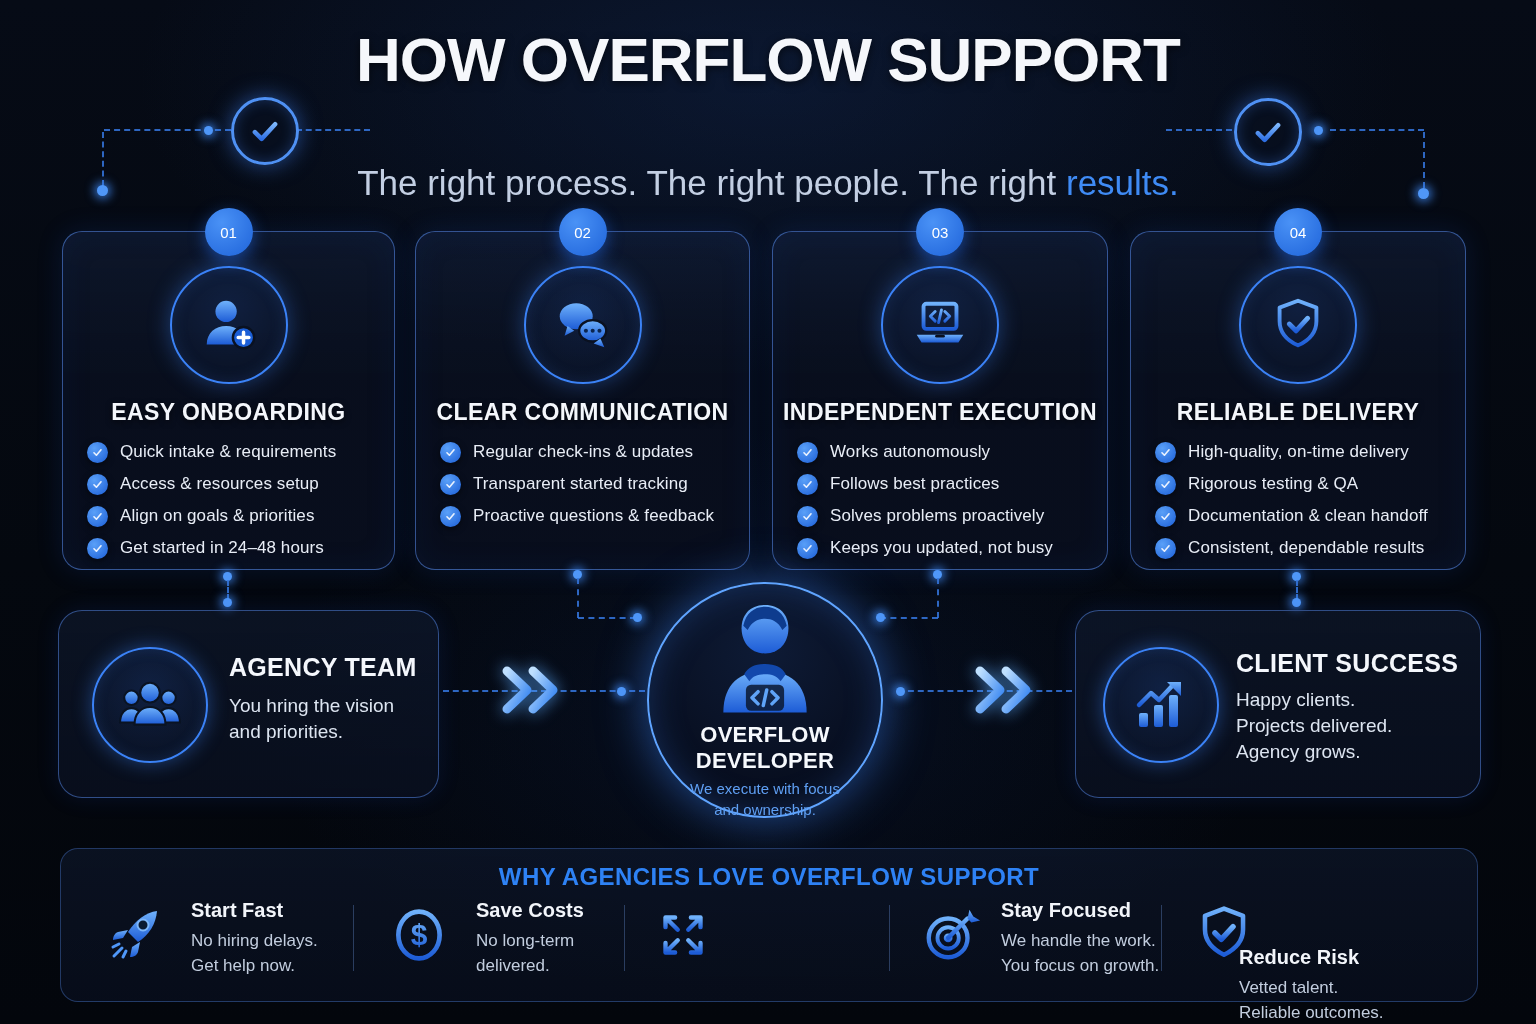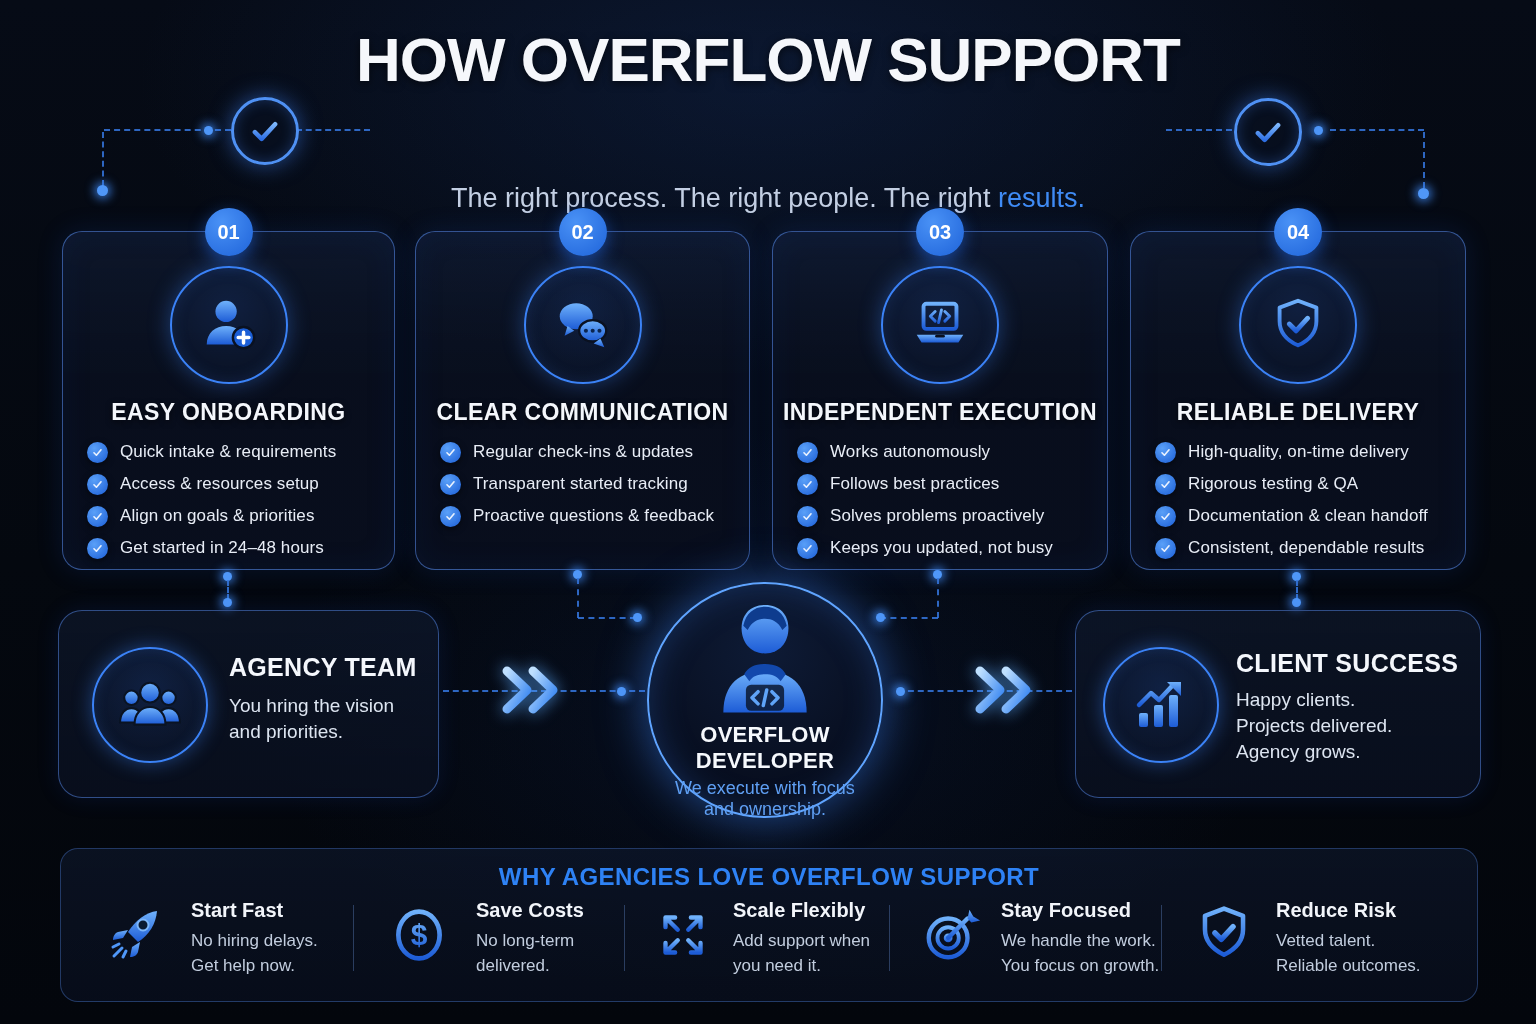--- a/index.html
+++ b/index.html
@@ -12,40 +12,40 @@
       linear-gradient(180deg,#060b16 0%,#04080f 55%,#03060c 100%);
     color:#eef3fa;
   }
   .abs{position:absolute;}
   
   .hero1{left:0;right:0;top:24px;text-align:center;font-size:62px;font-weight:800;
          letter-spacing:-1px;color:#f5f7fb;text-shadow:0 2px 8px rgba(0,0,0,.6);}
   .hero2{left:0;right:0;top:90px;text-align:center;font-size:62px;font-weight:800;letter-spacing:-1px;
          background:linear-gradient(90deg,#8fc1fc 0%,#3f87f2 45%,#1e55e0 100%);
          -webkit-background-clip:text;background-clip:text;color:transparent;}
-  .heroSub{left:0;right:0;top:163px;text-align:center;font-size:27px;font-weight:500;color:#c3cfe3;margin-top:20px;}
+  .heroSub{left:0;right:0;top:163px;text-align:center;font-size:35px;font-weight:500;color:#c3cfe3;}
   .heroSub .accent{color:#3f8bf5;}
   
   .dashH{border-top:2px dashed #3577e0;opacity:.85;height:0;}
   .dashV{border-left:2px dashed #3577e0;opacity:.85;width:0;}
   .dot{width:11px;height:11px;border-radius:50%;background:#4f97f8;
        box-shadow:0 0 10px 3px rgba(64,140,250,.75);}
   .dot.sm{width:9px;height:9px;}
   .checkRing{width:62px;height:62px;border-radius:50%;border:3px solid #4f91f4;
        background:rgba(8,16,34,.6);display:flex;align-items:center;justify-content:center;
        box-shadow:0 0 22px rgba(62,130,246,.55), inset 0 0 14px rgba(62,130,246,.3);}
   
   .card{top:231px;height:337px;border-radius:20px;
         background:linear-gradient(180deg,rgba(22,36,66,.5) 0%, rgba(9,15,30,.92) 45%);
         border:1px solid rgba(88,140,240,.55);
         box-shadow:0 0 26px rgba(25,70,180,.18), inset 0 0 30px rgba(20,50,120,.12);}
   .badge{position:absolute;top:-24px;left:50%;transform:translateX(-50%);
         width:48px;height:48px;border-radius:50%;
         background:radial-gradient(circle at 35% 30%,#4a92f6,#1e63d9);
-        color:#fff;font-size:20px;font-weight:700;display:flex;align-items:center;justify-content:center;
+        color:#fff;font-size:15px;font-weight:400;display:flex;align-items:center;justify-content:center;
         box-shadow:0 5px 16px rgba(35,105,235,.55);}
   .iconRing{margin:34px auto 0;width:114px;height:114px;border-radius:50%;
         border:2px solid #3b82f6;display:flex;align-items:center;justify-content:center;
         background:radial-gradient(circle at 50% 35%,rgba(25,55,115,.35),rgba(8,14,28,.2));
         box-shadow:0 0 22px rgba(59,130,246,.4), inset 0 0 16px rgba(59,130,246,.18);}
   .cardTitle{margin-top:15px;text-align:center;font-size:23px;font-weight:700;letter-spacing:.4px;color:#f4f7fc;
         text-shadow:0 2px 6px rgba(0,0,0,.6);}
   .list{margin:15px 0 0 24px;}
   .row{display:flex;align-items:center;gap:12px;margin-bottom:10px;height:22px;}
   .bullet{flex:0 0 21px;width:21px;height:21px;border-radius:50%;
@@ -63,21 +63,21 @@
         background:radial-gradient(circle at 50% 35%,rgba(25,55,115,.4),rgba(8,14,28,.25));
         box-shadow:0 0 20px rgba(59,130,246,.45), inset 0 0 14px rgba(59,130,246,.2);}
   .sideTitle{font-size:25px;font-weight:700;color:#f4f7fc;letter-spacing:.3px;}
   .sideLine{font-size:19px;color:#dde5f1;line-height:26px;}
   .centerCircle{left:647px;top:582px;width:236px;height:236px;border-radius:50%;
         border:2px solid #5fa4ff;
         background:radial-gradient(circle at 50% 28%,#0e1b36,#070d1d 72%);
         box-shadow:0 0 48px rgba(59,130,246,.55), inset 0 0 34px rgba(59,130,246,.28);
         display:flex;flex-direction:column;align-items:center;padding-top:14px;box-sizing:border-box;}
   .ccTitle{font-size:22px;font-weight:800;color:#f6f9fd;line-height:26px;text-align:center;letter-spacing:.3px;}
-  .ccSub{font-size:18px;color:#5f9ff3;line-height:21px;text-align:left;margin-top:4px;font-weight:500;}
+  .ccSub{font-size:15px;color:#5f9ff3;line-height:21px;text-align:left;margin-top:4px;font-weight:500;}
   .chev{filter:drop-shadow(0 0 8px rgba(90,170,255,.8));}
   
   .benefits{left:60px;top:848px;width:1416px;height:152px;border-radius:18px;
         background:linear-gradient(180deg,rgba(16,27,50,.55),rgba(9,15,30,.75));
         border:1px solid rgba(80,130,220,.38);}
   .benTitle{position:absolute;left:0;right:0;top:14px;text-align:center;
         font-size:24px;font-weight:800;color:#2e82f5;letter-spacing:.4px;}
   .benItem{position:absolute;top:50px;}
   .benItemTitle{font-size:20px;font-weight:700;color:#f2f5fa;}
   .benItemLine{font-size:17px;color:#c2cdde;line-height:25px;}
@@ -502,25 +502,20 @@
             </linearGradient>
           </defs>
         <g stroke="url(#g10)" stroke-width="5" fill="none" stroke-linecap="round" stroke-linejoin="round">
         <path d="M26 26L12 12M12 23V12h11"></path>
         <path d="M38 26l14-14M41 12h11v11"></path>
         <path d="M26 38L12 52M12 41v11h11"></path>
         <path d="M38 38l14 14M52 41v11H41"></path>
           </g>
         </svg>
     </div>
-    <div class="benItem" style="left:672px;">
-      <div class="benItemTitle">Scale Flexibly</div>
-      <div class="benItemLine" style="margin-top:6px;">Add support when</div>
-      <div class="benItemLine">you need it.</div>
-    </div>
 
     <div class="benItem" style="left:860px;top:54px;">
       <svg width="62" height="62" viewBox="0 0 64 64">
           <defs>
             <linearGradient id="g11" x1="0" y1="0" x2="0" y2="1">
               <stop offset="0" stop-color="#6fb1fb"></stop>
               <stop offset="1" stop-color="#1d5cd6"></stop>
             </linearGradient>
           </defs>
         <circle cx="28" cy="36" r="20" stroke="url(#g11)" stroke-width="4.5" fill="none"></circle>
@@ -541,20 +536,20 @@
           <defs>
             <linearGradient id="g12" x1="0" y1="0" x2="0" y2="1">
               <stop offset="0" stop-color="#6fb1fb"></stop>
               <stop offset="1" stop-color="#1d5cd6"></stop>
             </linearGradient>
           </defs>
         <path d="M32 5l21 8v15c0 13-9 22-21 28-12-6-21-15-21-28V13z" fill="none" stroke="url(#g12)" stroke-width="5" stroke-linejoin="round"></path>
         <path d="M22 32l7 7 13-14" stroke="url(#g12)" stroke-width="6" fill="none" stroke-linecap="round" stroke-linejoin="round"></path>
         </svg>
     </div>
-    <div class="benItem" style="left:1215px;">
+    <div class="benItem" style="left:1178px;margin-top:47px;">
       <div class="benItemTitle">Reduce Risk</div>
       <div class="benItemLine" style="margin-top:6px;">Vetted talent.</div>
       <div class="benItemLine">Reliable outcomes.</div>
     </div>
   </div>
 
 </div>
 
 </body></html>

